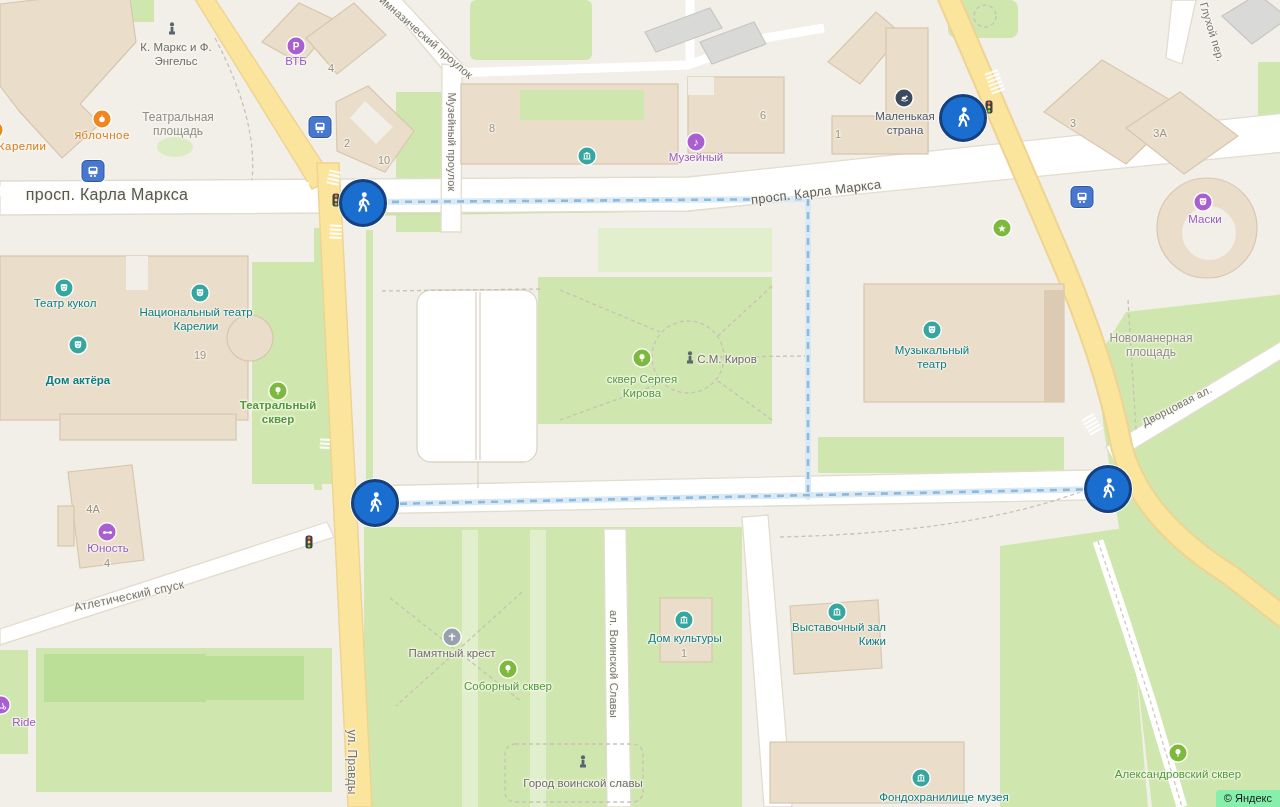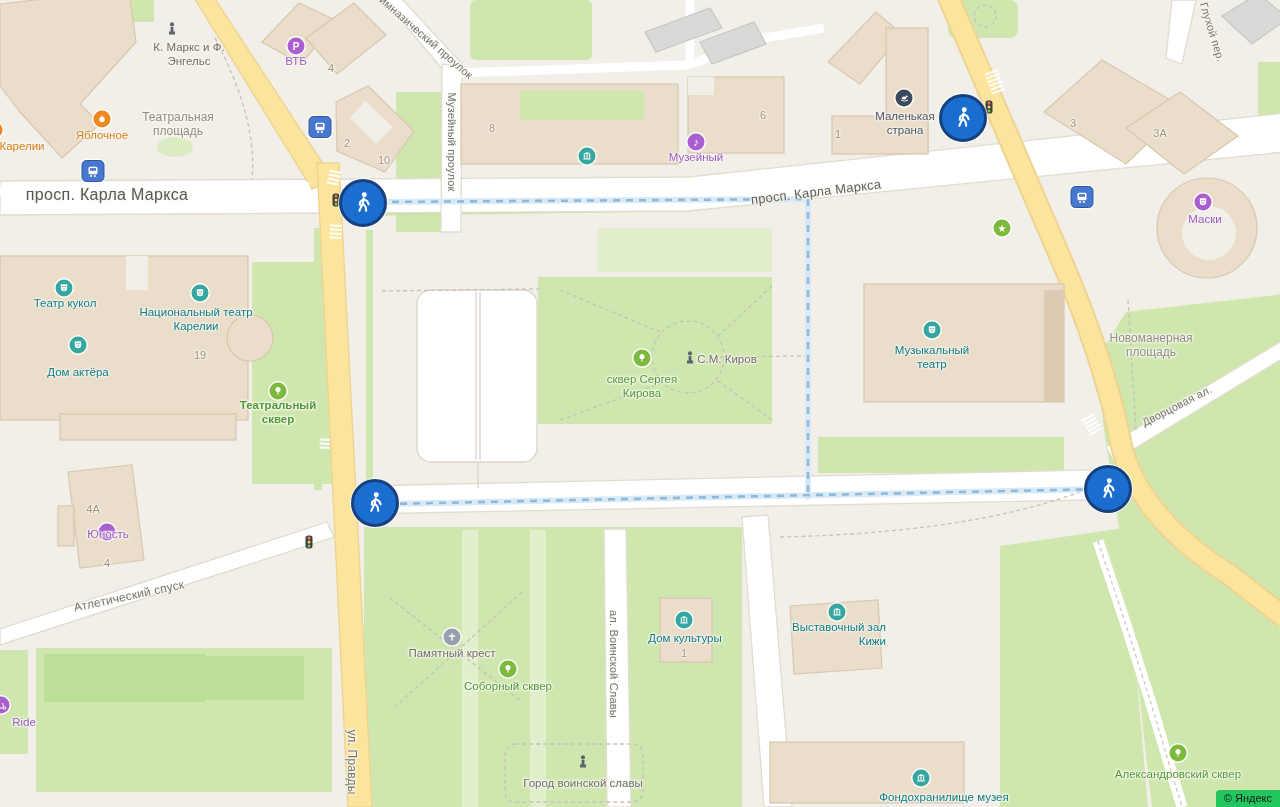--- a/index.html
+++ b/index.html
@@ -11,21 +11,21 @@
   #map svg.base{position:absolute;left:0;top:0;}
   .lbl{
     position:absolute;transform:translate(-50%,-50%);
     text-align:center;font-size:11.5px;line-height:1.18;
     color:#6e6e67;white-space:pre-line;pointer-events:none;
     text-shadow:-1px 0 2px #f7f5ef,1px 0 2px #f7f5ef,0 -1px 2px #f7f5ef,0 1px 2px #f7f5ef,0 0 3px #f7f5ef;
   }
   .teal{color:var(--poi-teal,#0e7c80);}
   .green{color:var(--poi-green,#4f9b35);}
   .purple{color:var(--poi-purple,#9a5cc4);}
-  .orange{color:var(--poi-orange,#d87e1f);}
+  .orange{color:var(--poi-orange,#d87e1f);font-family:Liberation Mono, monospace;}
   .dark{color:var(--poi-dark,#4c5666);}
   .gray{color:#6e6e67;}
   .num{color:#a0937e;font-size:11px;}
   .street{color:#77776f;font-size:11px;letter-spacing:.2px;}
   .plaza{color:#8f8f86;font-size:12px;}
   .street-big{color:#585853;font-size:16px;font-weight:500;letter-spacing:.3px;}
   .street-med{color:#62625c;font-size:13px;font-weight:500;letter-spacing:.2px;}
   .poi{
     position:absolute;transform:translate(-50%,-50%);
     width:17px;height:17px;border-radius:50%;
@@ -55,21 +55,21 @@
     display:flex;align-items:center;justify-content:center;
   }
   .tl{
     position:absolute;transform:translate(-50%,-50%);
     width:7px;height:13px;border-radius:2.5px;background:#3c4043;
     display:flex;flex-direction:column;align-items:center;justify-content:space-evenly;
   }
   .tl i{display:block;width:3px;height:3px;border-radius:50%;}
   .statue{position:absolute;transform:translate(-50%,-50%);}
   .copyright{
-    position:absolute;right:0;bottom:0;background:#22c55e;
+    position:absolute;right:0;bottom:0;background:#86efac;
     padding:2px 8px 3px 8px;border-top-left-radius:4px;
     font-size:11px;color:#1a1a1a;
   }
 </style>
 </head>
 <body>
 
 <div id="map">
 
   <svg class="base" width="1280" height="807" viewBox="0 0 1280 807">
@@ -470,35 +470,35 @@
         <path d="M12.6,7.6 L11.8,12.4 L8.6,19.2 M11.8,12.4 L14.4,15.6 L15,19.2 M12.8,8.4 L9.6,10.6 L9,13.6 M12.8,8.4 L15.8,10.2 L17.2,13.2" stroke="#fff" stroke-width="1.9" fill="none" stroke-linecap="round" stroke-linejoin="round"></path>
       </svg>
   </div>
   <div class="ped" style="left:1108px;top:489px;">
     <svg width="26" height="26" viewBox="0 0 24 24">
         <circle cx="13.2" cy="4.4" r="2.3" fill="#fff"></circle>
         <path d="M12.6,7.6 L11.8,12.4 L8.6,19.2 M11.8,12.4 L14.4,15.6 L15,19.2 M12.8,8.4 L9.6,10.6 L9,13.6 M12.8,8.4 L15.8,10.2 L17.2,13.2" stroke="#fff" stroke-width="1.9" fill="none" stroke-linecap="round" stroke-linejoin="round"></path>
       </svg>
   </div>
 
-  <div class="lbl gray" style="left:189px;top:55px;width:92px;">К. Маркс и Ф. Энгельс</div>
+  <div class="lbl gray" style="left:176px;top:55px;width:92px;">К. Маркс и Ф. Энгельс</div>
   <div class="lbl orange" style="left:102px;top:136px;">Яблочное</div>
   <div class="lbl orange" style="left:22px;top:147px;">Карелии</div>
   <div class="lbl purple" style="left:296px;top:62px;">ВТБ</div>
   <div class="lbl purple" style="left:696px;top:158px;">Музейный</div>
   <div class="lbl dark" style="left:905px;top:124px;width:88px;">Маленькая страна</div>
   <div class="lbl purple" style="left:1205px;top:220px;">Маски</div>
   <div class="lbl teal" style="left:65px;top:304px;">Театр кукол</div>
   <div class="lbl teal" style="left:196px;top:320px;width:126px;">Национальный театр Карелии</div>
-  <div class="lbl teal" style="left:78px;top:373px;">Дом актёра</div>
+  <div class="lbl teal" style="left:78px;top:381px;font-weight:bold;">Дом актёра</div>
   <div class="lbl green" style="left:278px;top:413px;width:90px;font-weight:bold;">Театральный сквер</div>
   <div class="lbl green" style="left:642px;top:387px;width:110px;">сквер Сергея Кирова</div>
   <div class="lbl gray" style="left:727px;top:360px;white-space:nowrap;">С.М. Киров</div>
   <div class="lbl teal" style="left:932px;top:358px;width:95px;">Музыкальный театр</div>
-  <div class="lbl purple" style="left:108px;top:535px;text-align:center;">Юность</div>
+  <div class="lbl purple" style="left:108px;top:549px;text-align:center;">Юность</div>
   <div class="lbl purple" style="left:24px;top:723px;">Ride</div>
   <div class="lbl gray" style="left:452px;top:654px;white-space:nowrap;">Памятный крест</div>
   <div class="lbl green" style="left:508px;top:687px;white-space:nowrap;">Соборный сквер</div>
   <div class="lbl teal" style="left:685px;top:639px;white-space:nowrap;">Дом культуры</div>
   <div class="lbl teal" style="left:837px;top:635px;width:98px;text-align:right;">Выставочный зал Кижи</div>
   <div class="lbl gray" style="left:583px;top:784px;width:128px;">Город воинской славы</div>
   <div class="lbl teal" style="left:928px;top:798px;width:140px;margin-left:16px;">Фондохранилище музея</div>
   <div class="lbl green" style="left:1178px;top:775px;width:130px;">Александровский сквер</div>
 
   <div class="copyright">© Яндекс</div>

